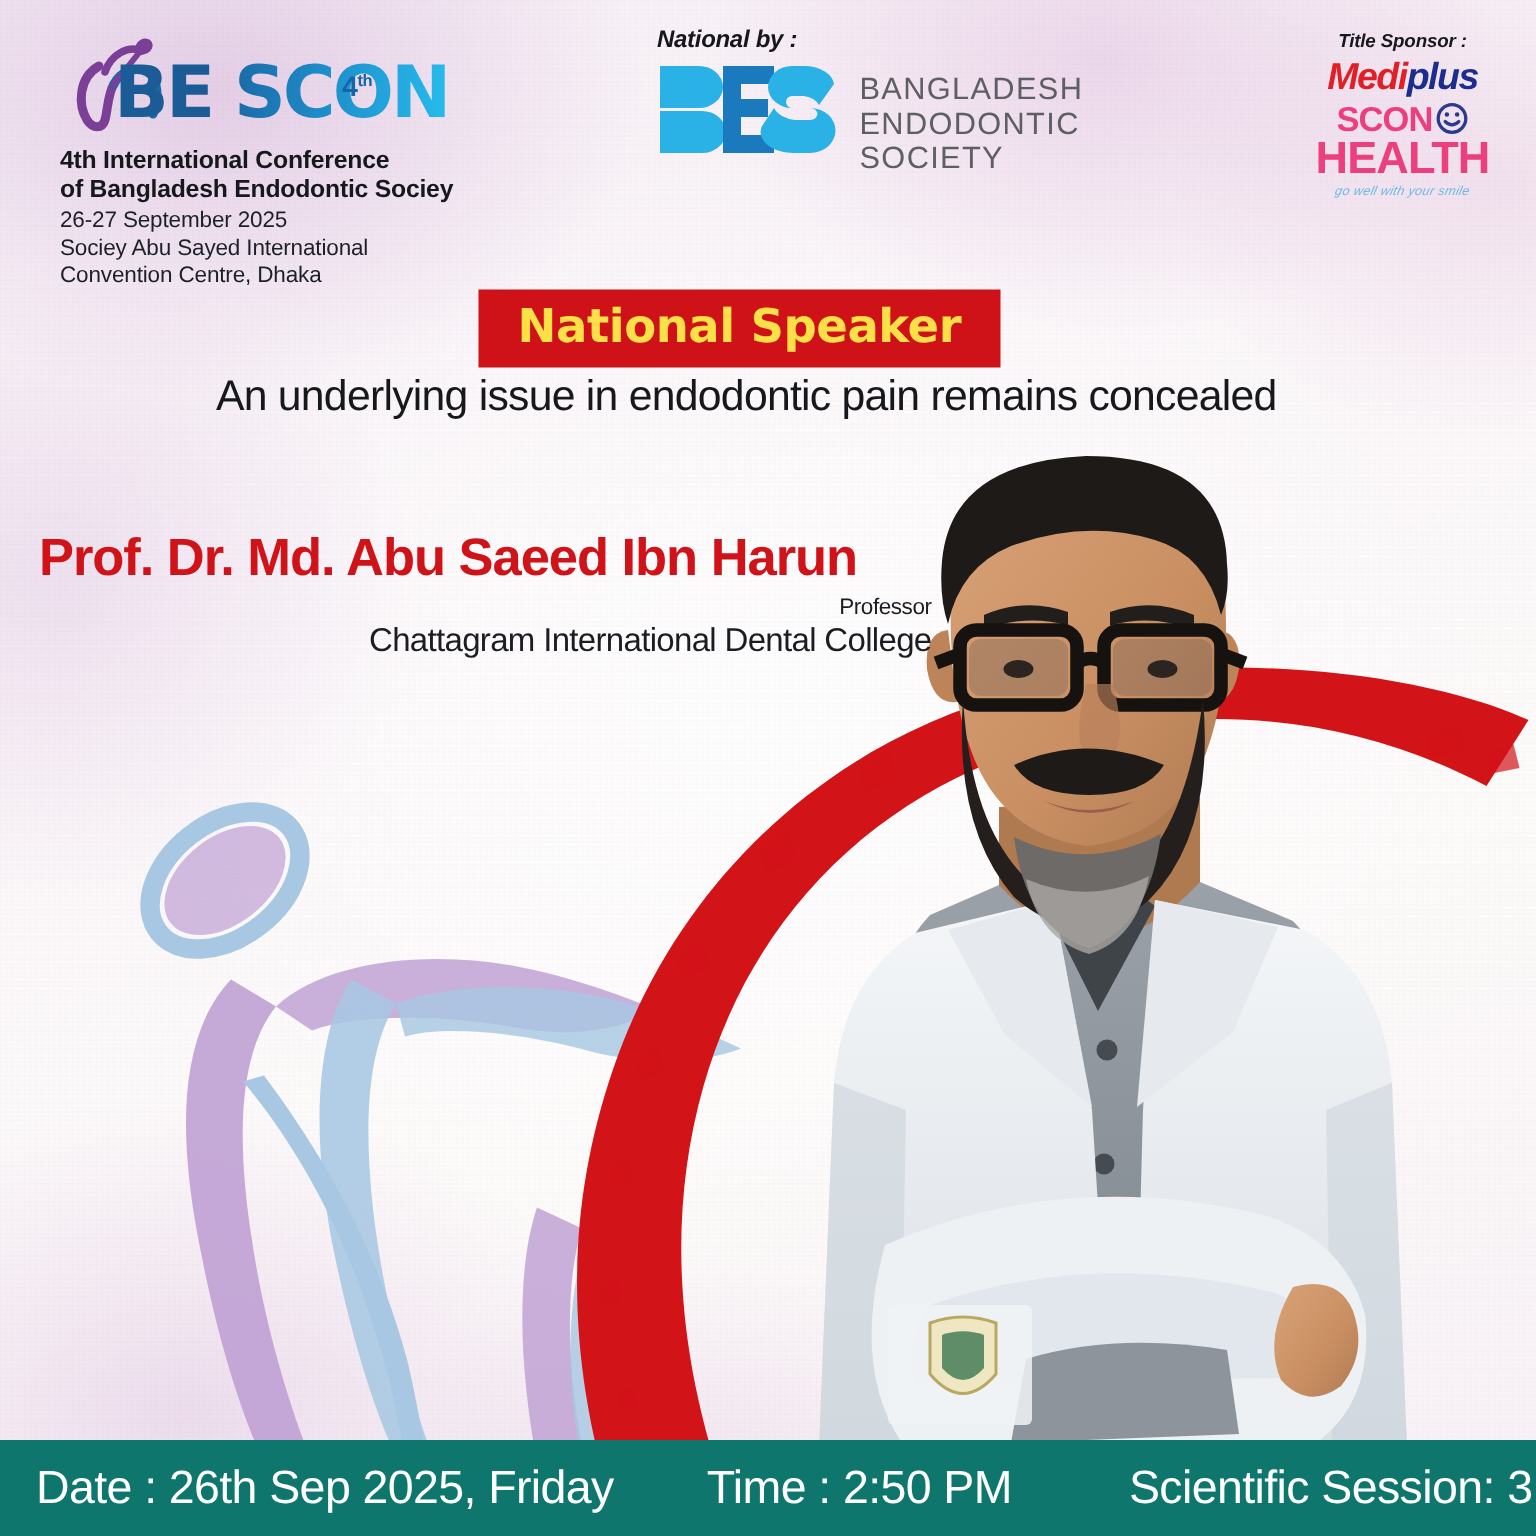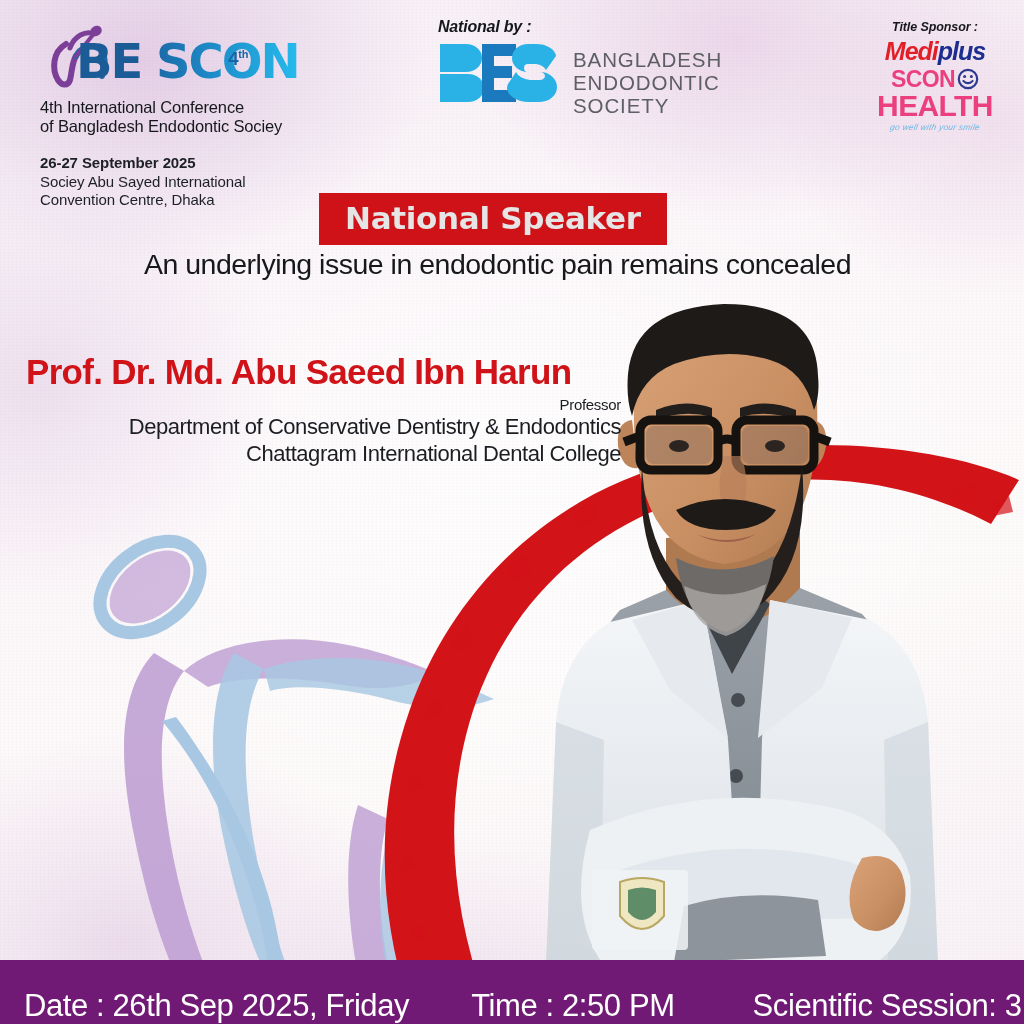--- a/index.html
+++ b/index.html
@@ -58,27 +58,27 @@
     font-size:19px; font-weight:700; color:#1565a8; letter-spacing:-.3px;
   }
   .bescon-4th sup{ font-size:11px; }
   .dhaka-row{ display:flex; align-items:center; gap:7px; margin-top:-4px; }
   .dhaka{
     font-size:22px; font-weight:700; color:#1e6fad; letter-spacing:1.6px;
   }
   .dhaka-rule{ flex:0 0 64px; height:3px; background:#1e6fad; border-radius:2px; }
 
   .conf-l1,.conf-l2{
-    font-size:16.5px; font-weight:400; color:#16181d; line-height:1.16; letter-spacing:-.15px;
+    font-size:16.5px; font-weight:700; color:#16181d; line-height:1.16; letter-spacing:-.15px;
   }
   .conf-l1{ margin-top:6px; }
   .conf-l3,.conf-l4,.conf-l5{
     font-size:15px; font-weight:400; color:#1d2026; line-height:1.22; letter-spacing:-.1px;
   }
-  .conf-l3{ margin-top:18px;font-weight:bold; }
+  .conf-l3{ margin-top:2px; }
 
   
   .organised{ position:absolute; left:438px; top:18px; width:330px; }
   .organised-lbl{
     font-size:16px; font-weight:700; font-style:italic; color:#15171c; letter-spacing:-.2px;
   }
   .bes-row{ display:flex; align-items:flex-start; gap:13px; margin-top:6px; }
   .bes-mark svg{ display:block; }
   .bes-words{
     margin-top:6px;
@@ -111,21 +111,21 @@
     letter-spacing:.2px; transform:skewX(-12deg);
   }
 
   
   .ns-banner{
     position:absolute; left:319px; top:193px;
     background:#ce1217;
     padding:7px 26px 9px 26px;
   }
   .ns-banner span{
-    font-size:31px; font-weight:700; color:#e5e5e5; letter-spacing:-.3px;
+    font-size:31px; font-weight:700; color:#fde047; letter-spacing:-.3px;
     font-family:"DejaVu Sans", sans-serif;
   }
 
   .talk-title{
     position:absolute; left:0; top:248px; width:995px; text-align:center;
     font-size:28.5px; font-weight:400; color:#16181c; letter-spacing:-.5px;
   }
 
   
   .spk-name{
@@ -137,22 +137,22 @@
   .spk-meta{
     position:absolute; left:26px; top:396px; width:595px; text-align:right;
   }
   .spk-role{ font-size:15px; color:#1b1d22; letter-spacing:-.3px; }
   .spk-dept{ font-size:22px; color:#1b1d22; letter-spacing:-.45px; margin-top:1px; }
   .spk-inst{ font-size:22px; color:#1b1d22; letter-spacing:-.45px; margin-top:1px; }
 
   
   .footer{
     position:absolute; left:0; bottom:0; width:1024px; height:64px;
-    background:#701a75;
-    display:flex; align-items:flex-end;
+    background:#0f766e;
+    display:flex; align-items:center;
   }
   .footer-item{
     color:#fff; font-size:31px; letter-spacing:-.4px; white-space:nowrap;
   }
   .f-date{ margin-left:24px; }
   .f-time{ margin-left:62px; }
   .f-sess{ margin-left:78px; }
 </style>
 </head>
 <body>
@@ -377,21 +377,20 @@
 
   <div class="ns-banner">
     <span>National Speaker</span>
   </div>
 
   <div class="talk-title">An underlying issue in endodontic pain remains concealed</div>
 
   <div class="spk-name">Prof. Dr. Md. Abu Saeed Ibn Harun</div>
   <div class="spk-meta">
     <div class="spk-role">Professor</div>
-    <div class="spk-dept">Department of Conservative Dentistry &amp; Endodontics</div>
     <div class="spk-inst">Chattagram International Dental College</div>
   </div>
 
   <div class="footer">
     <div class="footer-item f-date">Date : 26th  Sep 2025, Friday</div>
     <div class="footer-item f-time">Time : 2:50 PM</div>
     <div class="footer-item f-sess">Scientific Session: 3</div>
   </div>
 
 </div>

